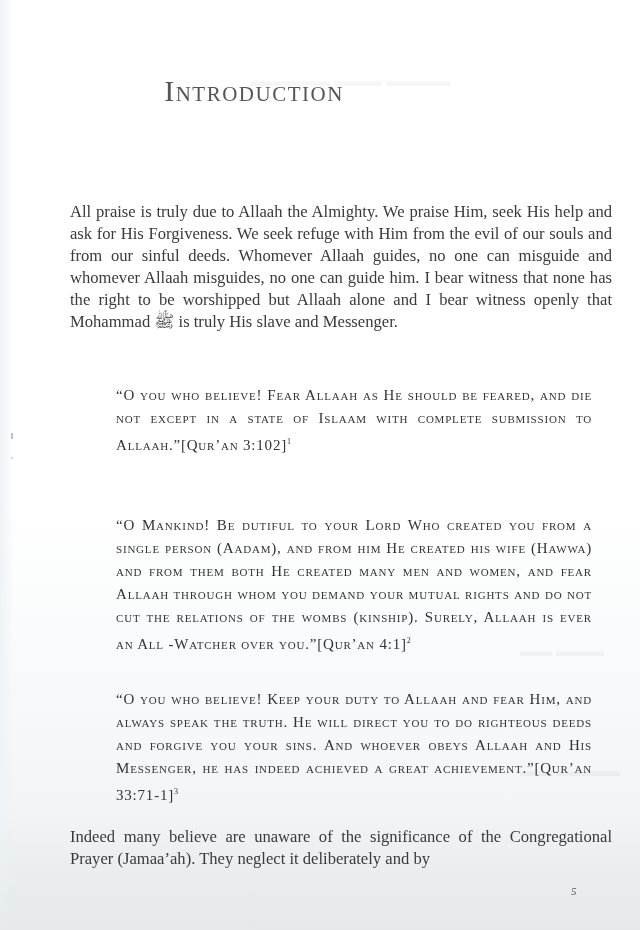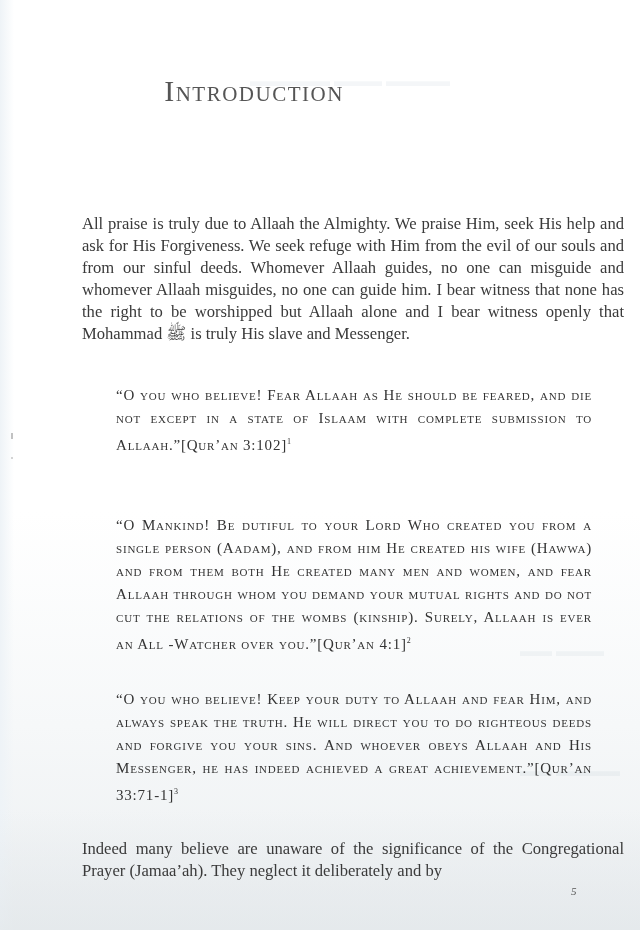--- a/index.html
+++ b/index.html
@@ -41,21 +41,21 @@
       font-weight: normal;
     }
     .body-para {
       position: absolute;
       left: 70px;
       width: 542px;
       font-size: 16.6px;
       line-height: 22px;
       text-align: justify;
       text-align-last: left;
-      margin: 12px;
+      margin: 0;
       color: #3a3a3a;
     }
     .intro-para { top: 201px; }
     .closing-para { top: 826px; }
     .verse {
       position: absolute;
       left: 100px;
       width: 476px;
       font-size: 15px;
       line-height: 23px;

